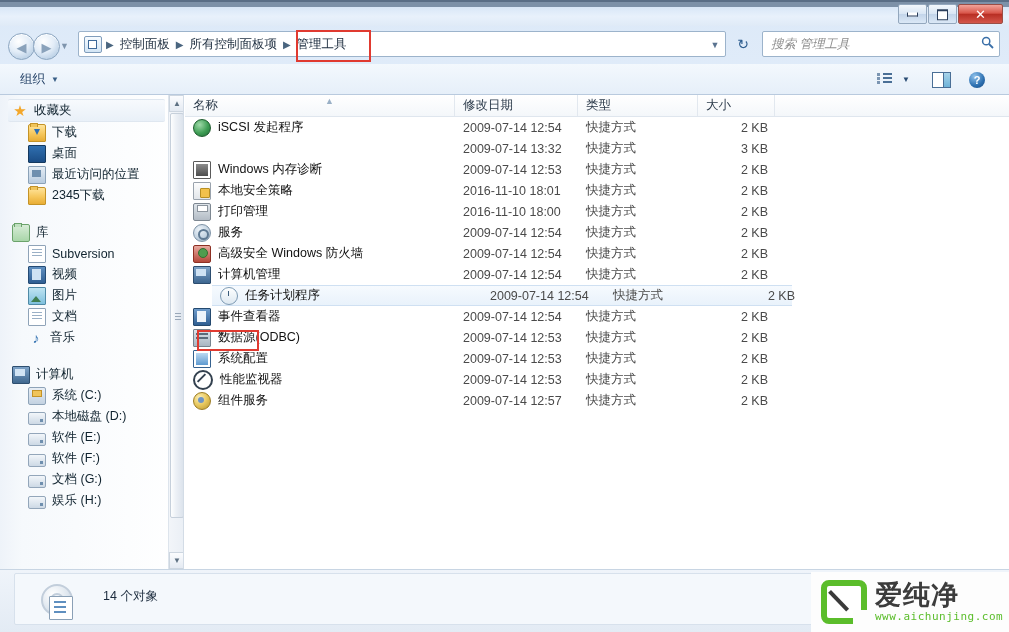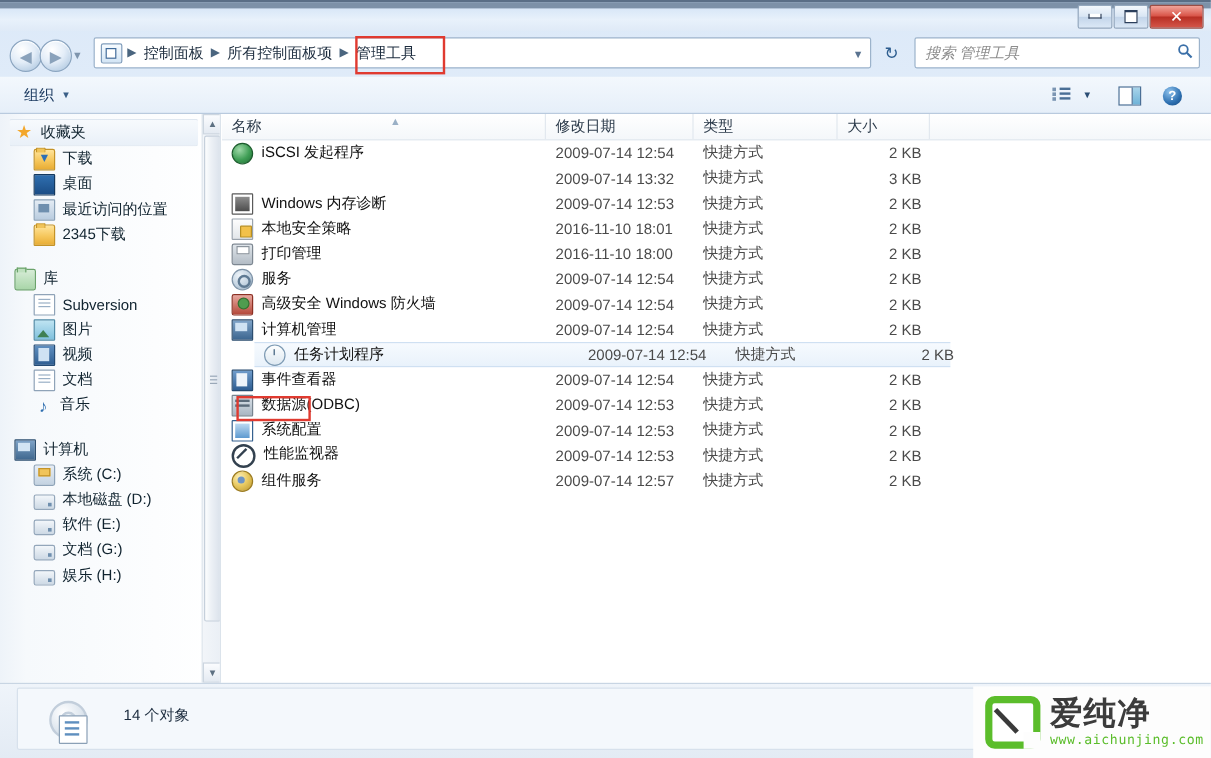--- a/index.html
+++ b/index.html
@@ -270,21 +270,21 @@
   #rows{position:absolute;left:0;top:22px;width:824px;}
   .row{
     position:relative;height:21px;display:flex;align-items:center;
     font-size:12.5px;color:#111;
   }
   .row.hover{
     background:linear-gradient(180deg,#f6fafe 0%,#e9f2fb 100%);
     border-top:1px solid #cfe0f2;border-bottom:1px solid #cfe0f2;
     width:580px;box-sizing:border-box;margin-left:27px;
   }
-  .cell-name{position:absolute;left:8px;display:flex;align-items:flex-start;white-space:nowrap;}
+  .cell-name{position:absolute;left:8px;display:flex;align-items:center;white-space:nowrap;}
   .cell-date{position:absolute;left:278px;color:#4a4a4a;}
   .cell-type{position:absolute;left:401px;color:#4a4a4a;}
   .cell-size{position:absolute;left:513px;width:70px;text-align:right;color:#4a4a4a;}
   .fileicon{width:16px;height:16px;margin-right:7px;flex:none;position:relative;}
 
   .fi-iscsi{border-radius:50%;background:radial-gradient(circle at 35% 30%,#9fd9a8 0%,#3f9e55 55%,#1f6b34 100%);border:1px solid #1c5b2c;}
   .fi-ps{background:linear-gradient(135deg,#3b7fc4 0%,#1d4f86 100%);border:1px solid #17406d;border-radius:2px;}
   .fi-ps:after{content:"";position:absolute;left:3px;top:3px;width:6px;height:8px;background:#d6e8f8;transform:skewX(-12deg);}
   .fi-mem{background:#fff;border:1px solid #5a5a5a;border-radius:1px;}
   .fi-mem:after{content:"";position:absolute;left:2px;top:2px;right:2px;bottom:2px;background:linear-gradient(180deg,#8d8d8d,#4d4d4d);}
@@ -491,26 +491,26 @@
       <div class="navgroup">
         <div class="navitem root">
           <span class="navicon ic-lib"></span>
           <span>库</span>
         </div>
         <div class="navitem child">
           <span class="navicon ic-doc"></span>
           <span>Subversion</span>
         </div>
         <div class="navitem child">
+          <span class="navicon ic-video"></span>
+          <span>视频</span>
+        </div>
+        <div class="navitem child">
           <span class="navicon ic-pic"></span>
           <span>图片</span>
-        </div>
-        <div class="navitem child">
-          <span class="navicon ic-video"></span>
-          <span>视频</span>
         </div>
         <div class="navitem child">
           <span class="navicon ic-doc"></span>
           <span>文档</span>
         </div>
         <div class="navitem child">
           <span class="navicon ic-music">♪</span>
           <span>音乐</span>
         </div>
       </div>
@@ -526,20 +526,24 @@
           <span class="navicon ic-sysdrive"></span>
           <span>系统 (C:)</span>
         </div>
         <div class="navitem child">
           <span class="navicon ic-drive"></span>
           <span>本地磁盘 (D:)</span>
         </div>
         <div class="navitem child">
           <span class="navicon ic-drive"></span>
           <span>软件 (E:)</span>
+        </div>
+        <div class="navitem child">
+          <span class="navicon ic-drive"></span>
+          <span>软件 (F:)</span>
         </div>
         <div class="navitem child">
           <span class="navicon ic-drive"></span>
           <span>文档 (G:)</span>
         </div>
         <div class="navitem child">
           <span class="navicon ic-drive"></span>
           <span>娱乐 (H:)</span>
         </div>
       </div>

